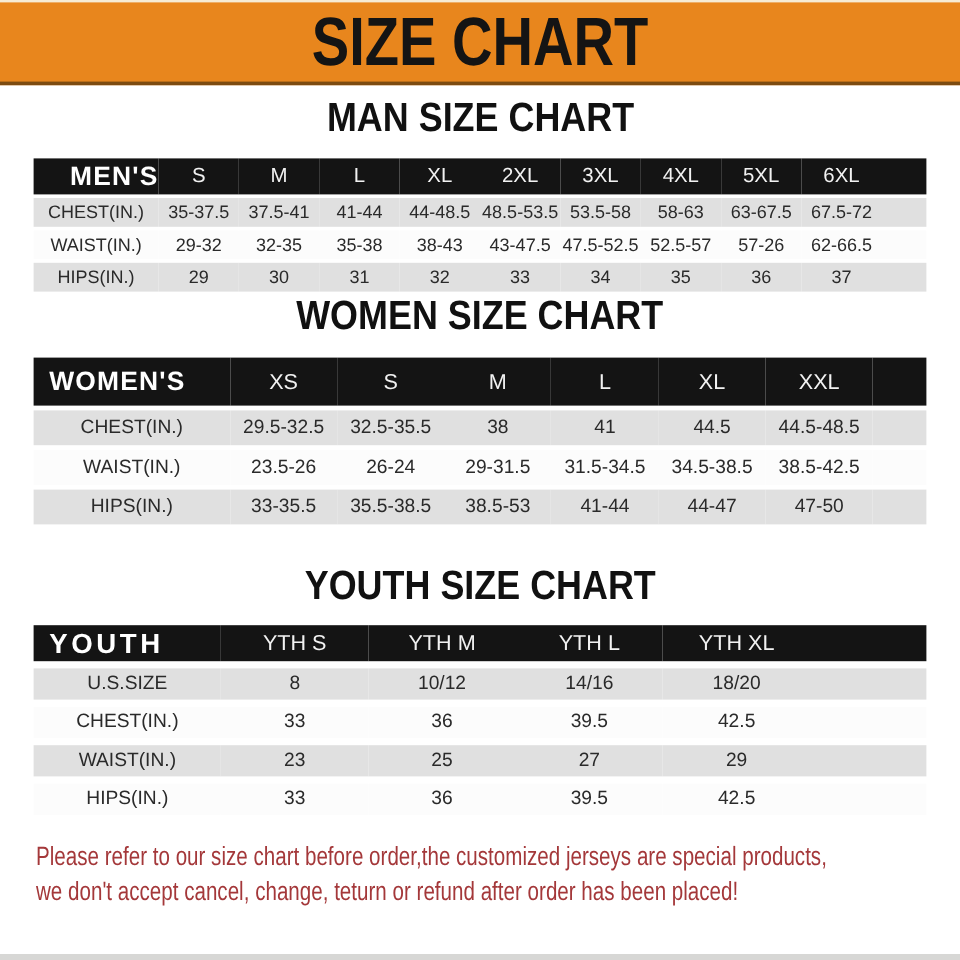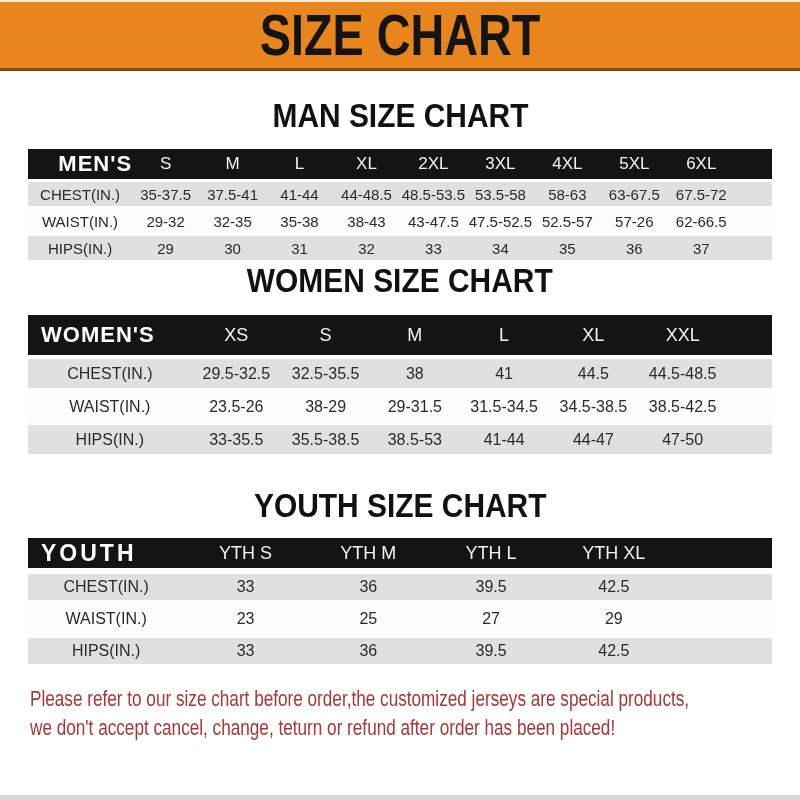--- a/index.html
+++ b/index.html
@@ -28,21 +28,21 @@
 
   
   .section-title-wrap { text-align: center; }
   .section-title {
     display: inline-block;
     font-size: 34px; font-weight: bold; color: #111;
     line-height: 34px;
     transform: scaleX(0.88);
     white-space: nowrap;
   }
-  .t-man   { margin-top: 27px; }
+  .t-man   { margin-top: 10px; }
   .t-women { }
   .t-youth { margin-top: 30px; }
 
   
   table.size {
     width: 744px;
     margin: 0 auto;
     table-layout: fixed;
     border-collapse: separate;
   }
@@ -219,21 +219,21 @@
         <td>32.5-35.5</td>
         <td>38</td>
         <td>41</td>
         <td>44.5</td>
         <td>44.5-48.5</td>
         <td></td>
       </tr>
       <tr>
         <td>WAIST(IN.)</td>
         <td>23.5-26</td>
-        <td>38-29</td>
+        <td>26-24</td>
         <td>29-31.5</td>
         <td>31.5-34.5</td>
         <td>34.5-38.5</td>
         <td>38.5-42.5</td>
         <td></td>
       </tr>
       <tr>
         <td>HIPS(IN.)</td>
         <td>33-35.5</td>
         <td>35.5-38.5</td>
@@ -263,20 +263,28 @@
         <th>YOUTH</th>
         <th>YTH S</th>
         <th>YTH M</th>
         <th>YTH L</th>
         <th>YTH XL</th>
         <th></th>
       </tr>
     </thead>
     <tbody>
       <tr>
+        <td>U.S.SIZE</td>
+        <td>8</td>
+        <td>10/12</td>
+        <td>14/16</td>
+        <td>18/20</td>
+        <td></td>
+      </tr>
+      <tr>
         <td>CHEST(IN.)</td>
         <td>33</td>
         <td>36</td>
         <td>39.5</td>
         <td>42.5</td>
         <td></td>
       </tr>
       <tr>
         <td>WAIST(IN.)</td>
         <td>23</td>

